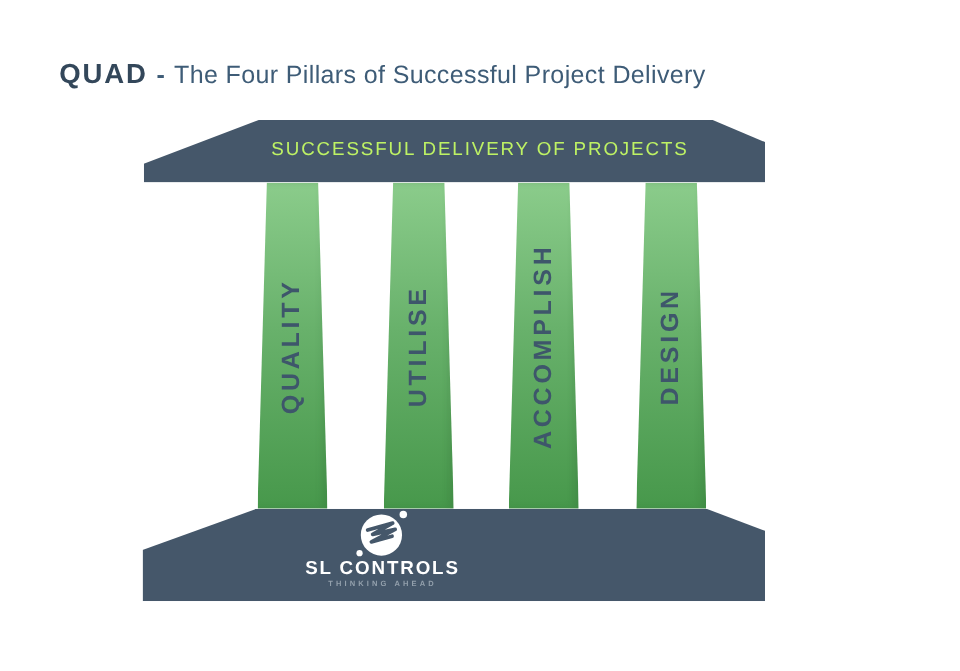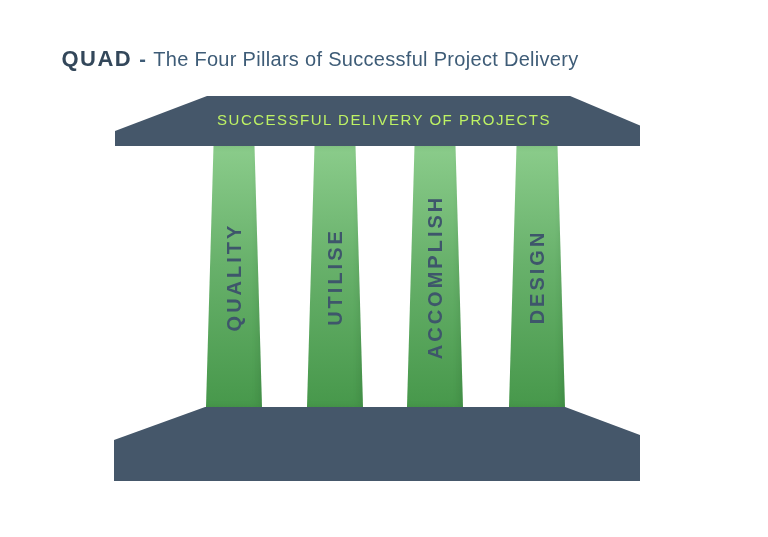--- a/index.html
+++ b/index.html
@@ -1,18 +1,18 @@
 <!DOCTYPE html>
 <html><head>
 <meta charset="utf-8">
 <style>
   html,body{margin:0;padding:0;background:#ffffff;}
   .stage{
     position:relative;width:612px;height:537px;background:#ffffff;
-    overflow:hidden;font-family:"Liberation Sans",sans-serif;padding-left:28px;
+    overflow:hidden;font-family:"Liberation Sans",sans-serif;
   }
   
   .title{
     position:absolute;top:47px;left:0;width:100%;text-align:center;
     font-size:20px;color:#3e5c77;letter-spacing:.3px;line-height:24px;
   }
   .title .brand{font-weight:bold;font-size:22px;color:#33475a;letter-spacing:1.5px;}
   .title .sep{font-weight:bold;margin:0 7px;color:#3e5c77;}
   
   .beam{
@@ -74,14 +74,26 @@
   </div>
   <div class="pillar p3">
     <span class="pillar-label">ACCOMPLISH</span>
   </div>
   <div class="pillar p4">
     <span class="pillar-label">DESIGN</span>
   </div>
 
   <div class="base"></div>
 
+  <div class="logo">
+    <span>
+      <svg viewBox="0 0 44 42" width="44" height="42" aria-hidden="true">
+        <circle cx="21" cy="23" r="16.5" fill="#ffffff"></circle>
+        <polyline points="10,19 30,13.5 14,22.5 32,18.5 13,28.5 29.5,24" fill="none" stroke="#45576a" stroke-width="3" stroke-linecap="round" stroke-linejoin="round"></polyline>
+        <circle cx="38.5" cy="6.5" r="3" fill="#ffffff"></circle>
+        <circle cx="3.5" cy="37.5" r="2.5" fill="#ffffff"></circle>
+      </svg>
+    </span>
+    <div class="logo-name">SL CONTROLS</div>
+    <div class="logo-tagline">THINKING AHEAD</div>
+  </div>
 
 </div>
 
 </body></html>

